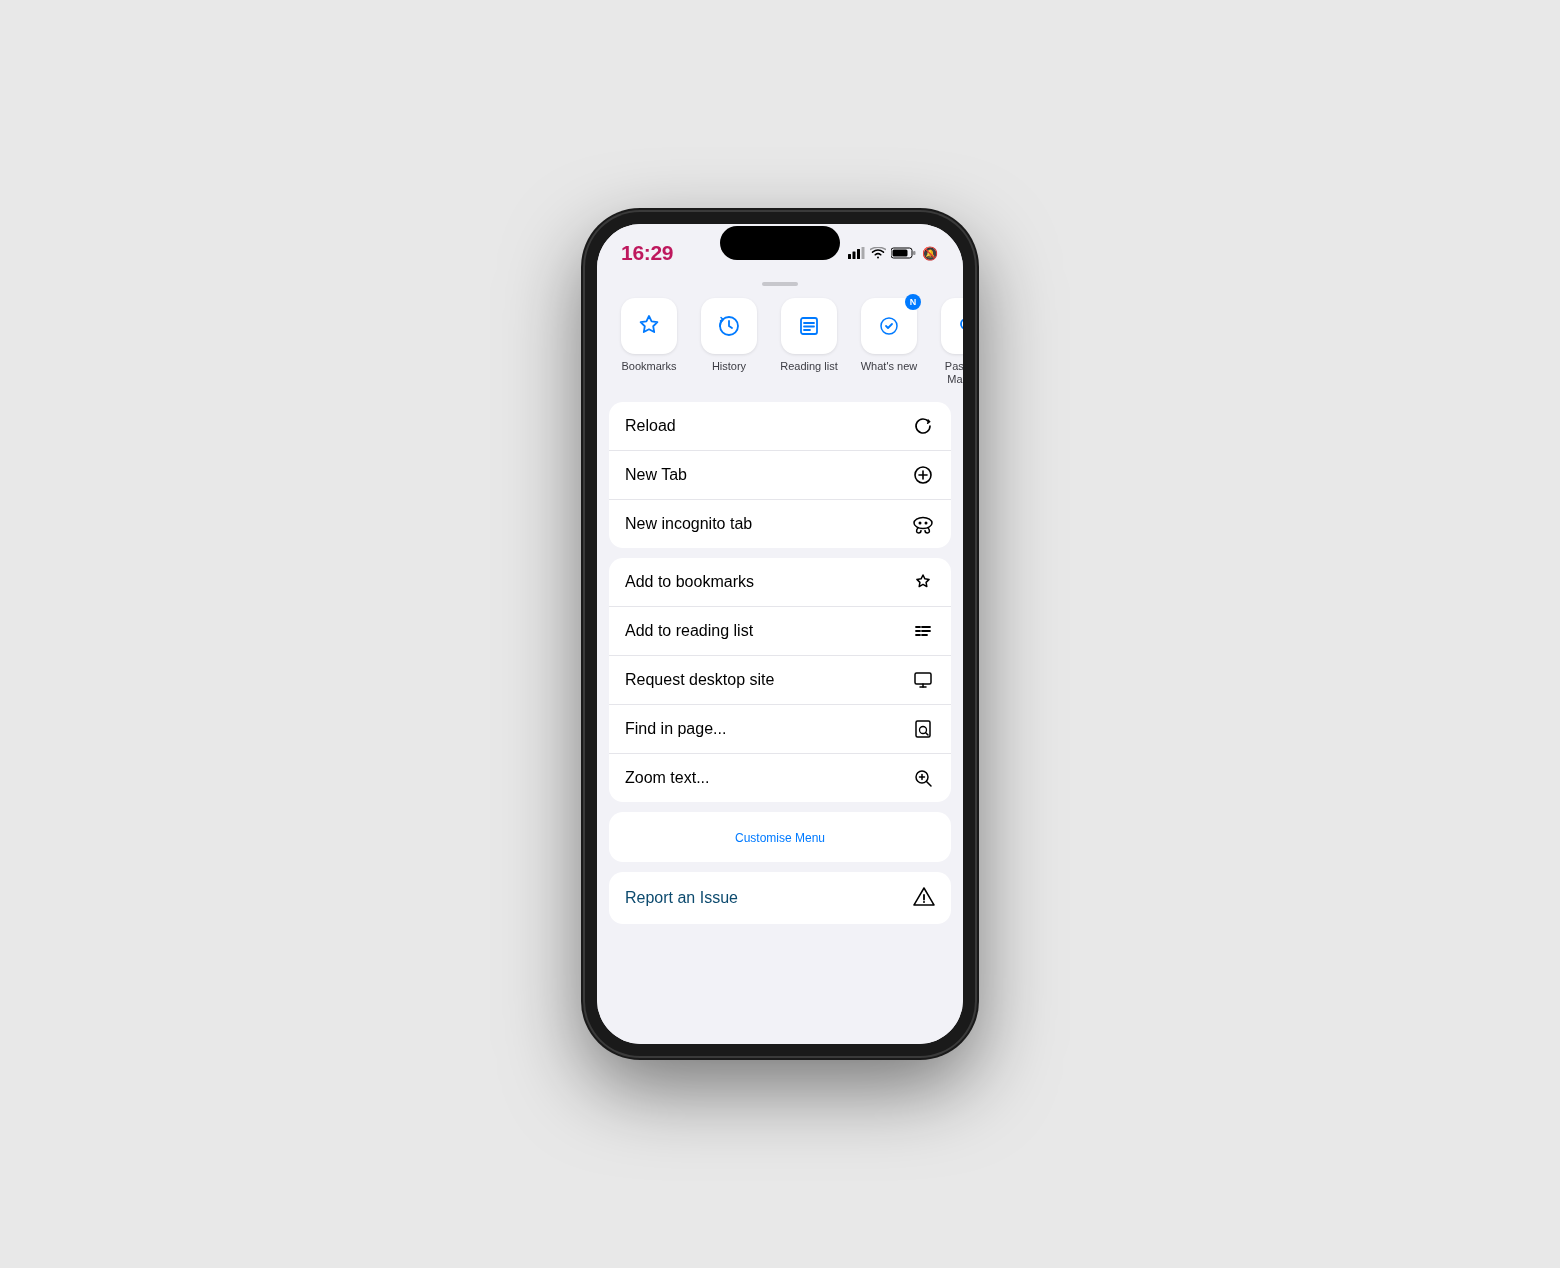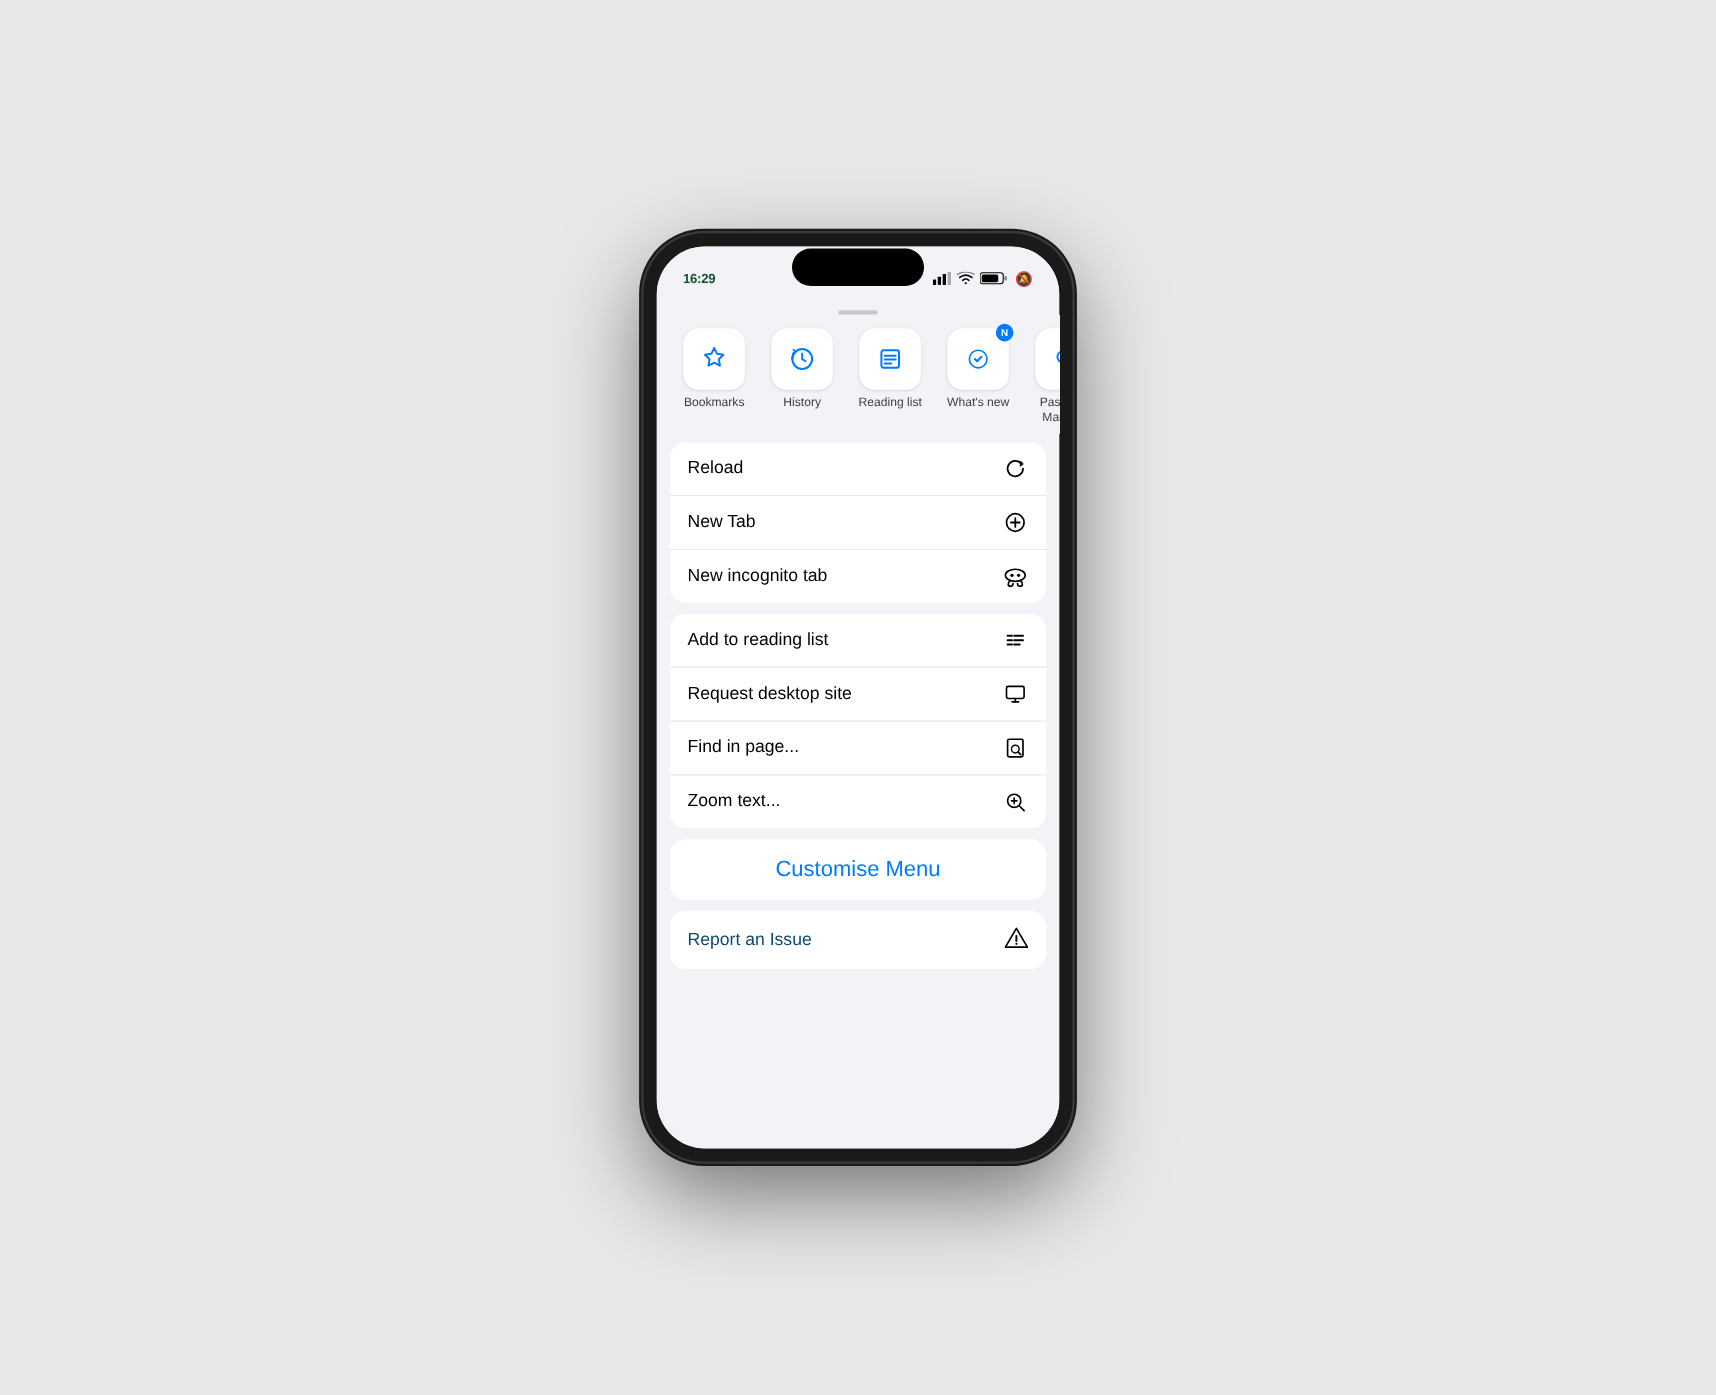--- a/index.html
+++ b/index.html
@@ -65,23 +65,23 @@
     .status-bar {
       background: #f2f2f7;
       padding: 14px 24px 6px;
       display: flex;
       justify-content: space-between;
       align-items: center;
       flex-shrink: 0;
       height: 50px;
     }
     .status-time {
-      font-size: 12px;
+      font-size: 21px;
       font-weight: 600;
-      color: #14532d;
+      color: #be185d;
       letter-spacing: -0.3px;
     }
     .status-icons {
       display: flex;
       align-items: center;
       gap: 5px;
     }
 
     
     .dynamic-island {
@@ -212,21 +212,21 @@
     }
 
     .customise-btn {
       background: white;
       border-radius: 14px;
       padding: 16px;
       text-align: center;
       cursor: pointer;
     }
     .customise-btn span {
-      font-size: 20px;
+      font-size: 12px;
       color: #007aff;
       font-weight: 400;
     }
 
     .report-item {
       background: white;
       border-radius: 14px;
       padding: 14px 16px;
       display: flex;
       align-items: center;
@@ -364,20 +364,28 @@
                 <path d="M16 14 C18 16 18 19 15.5 19 C14 19 13 18 13 16.5" stroke="#000" stroke-width="1.5" stroke-linecap="round" fill="none"></path>
                 <circle cx="8" cy="9" r="1.5" fill="#000"></circle>
                 <circle cx="14" cy="9" r="1.5" fill="#000"></circle>
               </svg>
             </span>
           </div>
         </div>
 
         <div class="menu-section">
           <div class="menu-item">
+            <span class="menu-item-label">Add to bookmarks</span>
+            <span class="menu-item-icon">
+              <svg width="20" height="20" viewBox="0 0 20 20" fill="none">
+                <path d="M10 3l1.9 3.8 4.2.6-3 2.95.7 4.2L10 12.4l-3.8 2.15.7-4.2L3.9 7.4l4.2-.6z" stroke="#000" stroke-width="1.5" fill="none" stroke-linejoin="round"></path>
+              </svg>
+            </span>
+          </div>
+          <div class="menu-item">
             <span class="menu-item-label">Add to reading list</span>
             <span class="menu-item-icon">
               <svg width="20" height="20" viewBox="0 0 20 20" fill="none">
                 <line x1="3" y1="6" x2="7" y2="6" stroke="#000" stroke-width="1.8" stroke-linecap="round"></line>
                 <line x1="9" y1="6" x2="17" y2="6" stroke="#000" stroke-width="1.8" stroke-linecap="round"></line>
                 <line x1="3" y1="10" x2="7" y2="10" stroke="#000" stroke-width="1.8" stroke-linecap="round"></line>
                 <line x1="9" y1="10" x2="17" y2="10" stroke="#000" stroke-width="1.8" stroke-linecap="round"></line>
                 <line x1="3" y1="14" x2="7" y2="14" stroke="#000" stroke-width="1.8" stroke-linecap="round"></line>
                 <line x1="9" y1="14" x2="14" y2="14" stroke="#000" stroke-width="1.8" stroke-linecap="round"></line>
               </svg>

